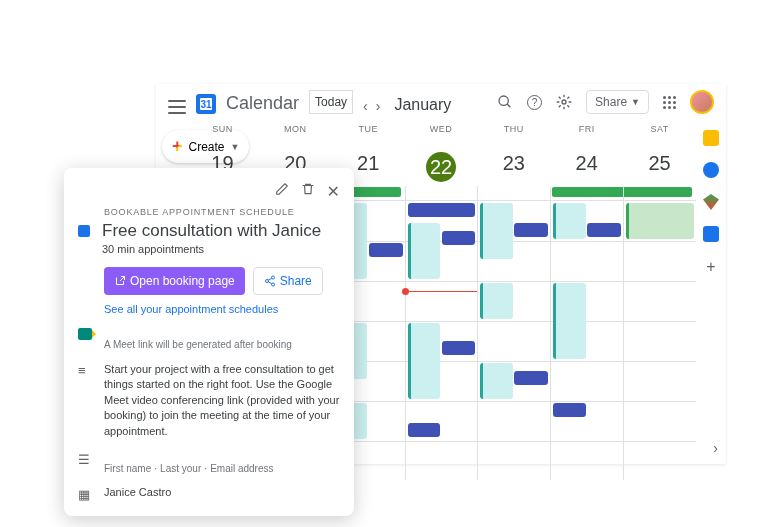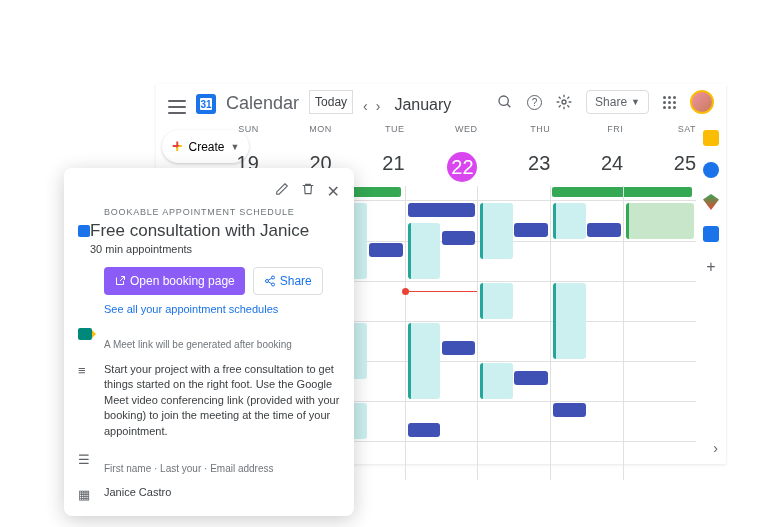--- a/index.html
+++ b/index.html
@@ -22,38 +22,38 @@
 .grid-btn{display:grid;grid-template-columns:repeat(3,3px);gap:2px}
 .grid-btn span{width:3px;height:3px;background:#5f6368;border-radius:50%}
 .sidebar-left{position:absolute;left:0;top:38px;width:100px;padding:8px 6px}
 .create-btn{display:flex;align-items:center;gap:6px;padding:6px 10px;box-shadow:0 1px 3px rgba(0,0,0,0.2);border-radius:20px;font-size:12px;width:fit-content}
 .create-plus{font-size:18px;background:linear-gradient(135deg,#4285f4 25%,#ea4335 25% 50%,#fbbc04 50% 75%,#34a853 75%);-webkit-background-clip:text;-webkit-text-fill-color:transparent;font-weight:bold}
 .mini-month{margin-top:12px;font-size:10px;color:#3c4043;display:flex;align-items:center;gap:26px}
 .mini-arrows{display:flex;gap:6px;color:#5f6368;font-size:10px}
 .sidebar-right{position:absolute;right:0;top:38px;width:30px;display:flex;flex-direction:column;align-items:center;gap:16px;padding-top:8px}
 .sb-icon{width:16px;height:16px;border-radius:3px}
 .dayheader{display:flex;margin-left:30px}
-.daycol{flex:1;text-align:right;padding:4px 0}
+.daycol{flex:1;text-align:center;padding:4px 0}
 .dow{font-size:9px;color:#70757a;letter-spacing:0.5px}
 .dnum{font-size:20px;color:#3c4043;margin-top:18px}
-.dnum.today{background:#d946ef;color:#fff;border-radius:50%;width:30px;height:30px;display:inline-flex;align-items:center;justify-content:center}
+.dnum.today{background:#4d7c0f;color:#fff;border-radius:50%;width:30px;height:30px;display:inline-flex;align-items:center;justify-content:center}
 .allday{display:flex;margin-left:30px;height:14px}
 .allday-cell{flex:1;border-left:1px solid #e0e0e0;padding:1px}
 .allday-bar{height:10px;border-radius:2px}
 .grid{position:relative;display:flex;margin-left:30px;height:280px;border-top:1px solid #e0e0e0}
 .gridcol{flex:1;border-left:1px solid #e0e0e0;position:relative}
 .gridline{position:absolute;left:30px;right:0;height:1px;background:#e0e0e0}
 .event{position:absolute;left:2px;right:2px;border-radius:3px;font-size:8px;padding:2px}
 .now-line{position:absolute;left:0;right:0;height:1px;background:#ea4335}
 .now-line::before{content:"";position:absolute;left:-4px;top:-3px;width:7px;height:7px;background:#ea4335;border-radius:50%}
 .scroll-hint{position:absolute;right:8px;bottom:8px;color:#5f6368;font-size:14px}
 .popup{position:absolute;left:64px;top:168px;width:290px;background:#fff;box-shadow:0 4px 20px rgba(0,0,0,0.2);border-radius:8px;padding:14px;font-size:12px}
 .popup-actions{display:flex;justify-content:flex-end;gap:12px;color:#5f6368;margin-bottom:6px}
 .popup-label{font-size:9px;color:#70757a;letter-spacing:0.8px;margin-left:26px}
-.popup-title-row{display:flex;align-items:flex-start;margin-top:4px}
+.popup-title-row{display:flex;align-items:flex-start;gap:12px;margin-top:4px}
 .popup-sq{width:12px;height:12px;background:#1a73e8;border-radius:2px;margin-top:4px;flex-shrink:0}
 .popup-title{font-size:17px;color:#3c4043}
 .popup-sub{font-size:11px;color:#3c4043;margin-left:26px;margin-top:2px}
 .popup-btns{display:flex;gap:8px;margin:12px 0 8px 26px}
 .btn-primary{background:#8b5cf6;color:#fff;padding:6px 10px;border-radius:4px;font-size:12px;display:flex;align-items:center;gap:4px}
 .btn-outline{border:1px solid #dadce0;padding:6px 10px;border-radius:4px;font-size:12px;color:#1a73e8;display:flex;align-items:center;gap:4px}
 .popup-link{color:#1a73e8;font-size:11px;margin-left:26px}
 .popup-row{display:flex;gap:12px;margin-top:12px;align-items:flex-start}
 .popup-row-icon{width:14px;flex-shrink:0;color:#5f6368;font-size:13px;margin-top:1px}
 .popup-row-content{flex:1}

